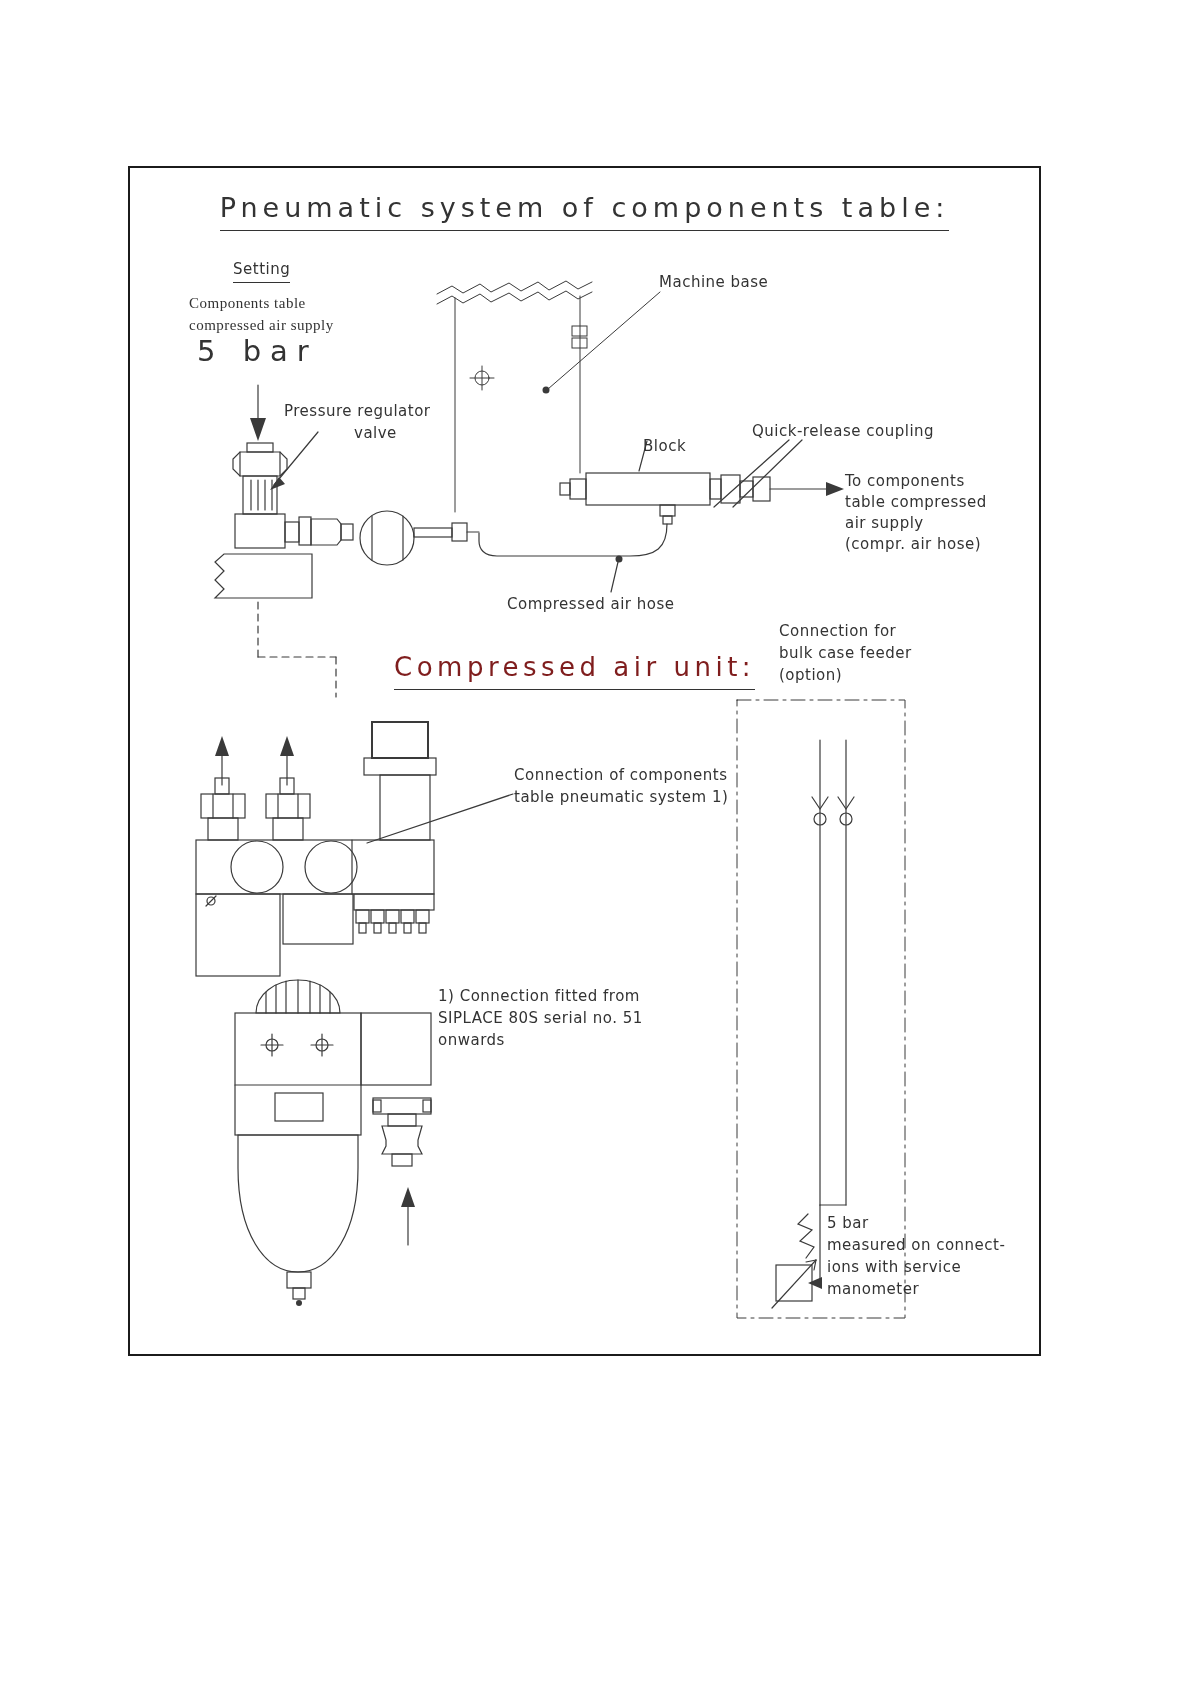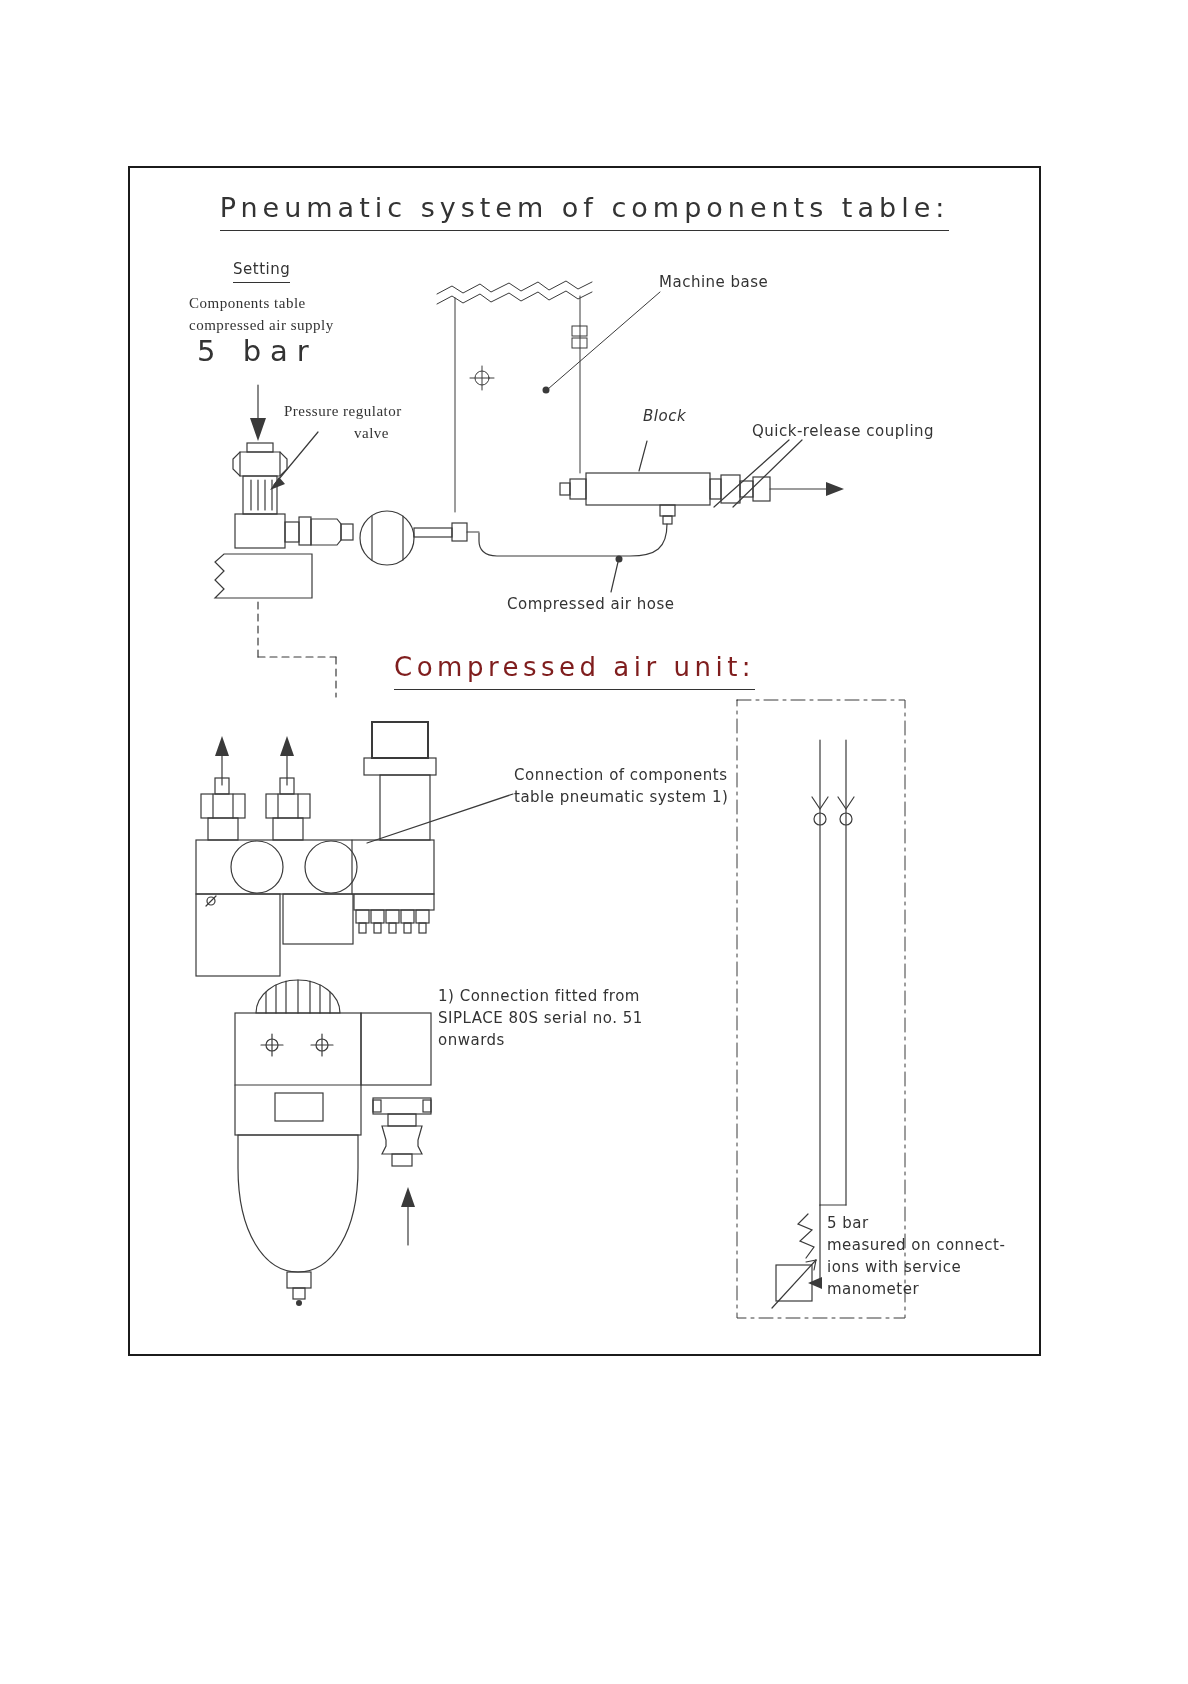--- a/index.html
+++ b/index.html
@@ -215,36 +215,47 @@
     <span class="u">Setting</span>
   </div>
 
   <div class="lbl" style="left:189px; top:292px;font-family:Liberation Serif, serif;">
     <div>Components table</div>
     <div>compressed air supply</div>
   </div>
 
   <div class="lbl big" style="left:197px; top:340px;">5 bar</div>
 
-  <div class="lbl" style="left:284px; top:400px;font-family:Liberation Serif, serif;">
+  <div class="lbl" style="left:284px; top:400px;">
     <div>Pressure regulator</div>
     <div class="indent2">valve</div>
   </div>
 
   <div class="lbl" style="left:659px; top:271px;">Machine base</div>
 
-  <div class="lbl" style="left:643px; top:405px;font-style:italic;">Block</div>
+  <div class="lbl" style="left:643px; top:435px;">Block</div>
 
   <div class="lbl" style="left:752px; top:420px;">Quick-release coupling</div>
 
+  <div class="lbl" style="left:845px; top:471px; line-height:21px;">
+    <div>To components</div>
+    <div>table compressed</div>
+    <div>air supply</div>
+    <div>(compr. air hose)</div>
+  </div>
 
   <div class="lbl" style="left:507px; top:593px;">Compressed air hose</div>
 
   <div class="unit-title">Compressed air unit:</div>
 
+  <div class="lbl" style="left:779px; top:620px;">
+    <div>Connection for</div>
+    <div>bulk case feeder</div>
+    <div>(option)</div>
+  </div>
 
   <div class="lbl" style="left:514px; top:764px;">
     <div>Connection of components</div>
     <div>table pneumatic system 1)</div>
   </div>
 
   <div class="lbl" style="left:438px; top:937px;margin-top:48px;">
     <div>1) Connection fitted from</div>
     <div>SIPLACE 80S serial no. 51</div>
     <div>onwards</div>

